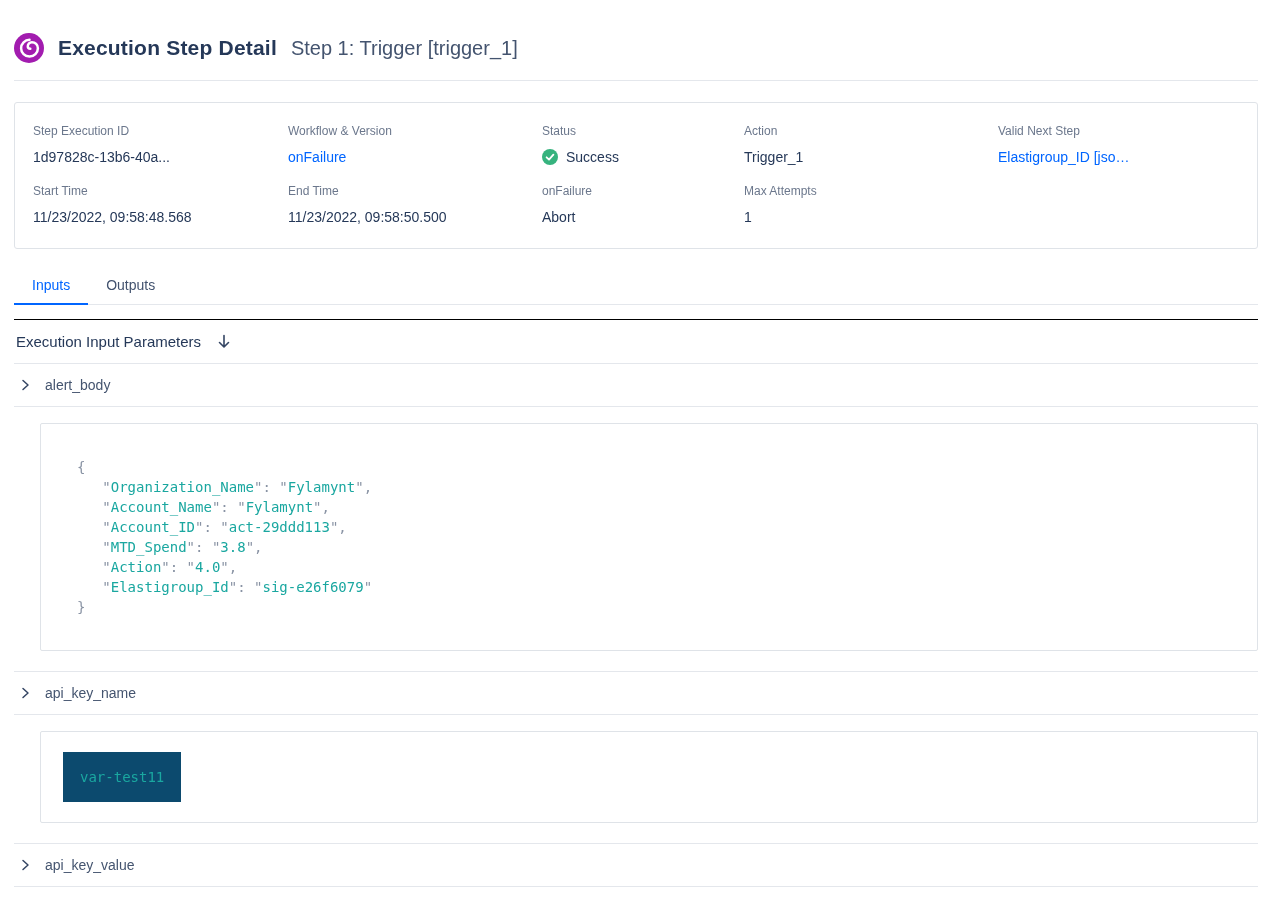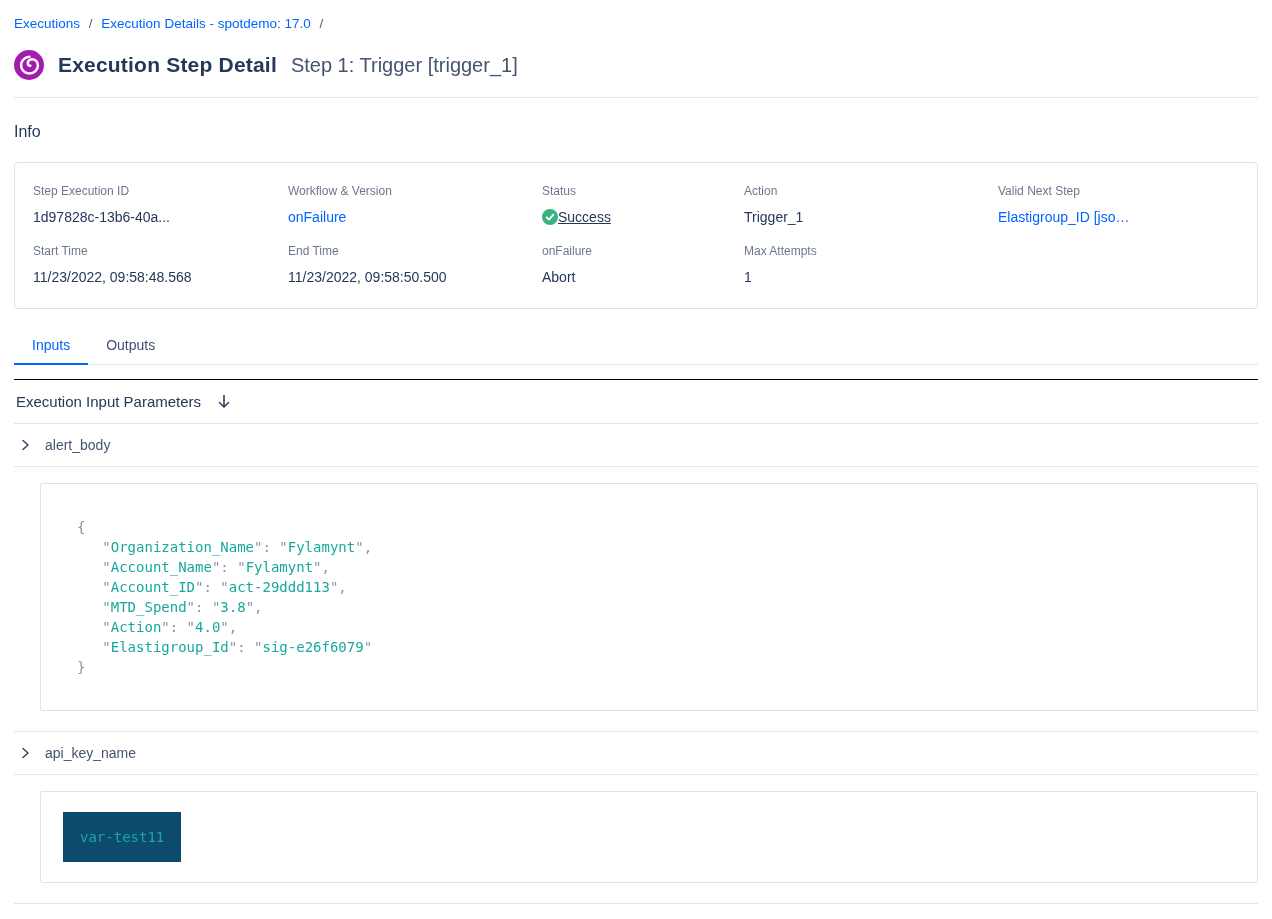--- a/index.html
+++ b/index.html
@@ -32,21 +32,21 @@
       border: 1px solid #dfe3e8;
       border-radius: 3px;
       padding: 21px 18px 23px;
       display: grid;
       grid-template-columns: 255px 254px 202px 254px 1fr;
       row-gap: 19px;
     }
     .f-label { font-size: 12px; color: #6b778c; margin-bottom: 11px; }
     .f-value { font-size: 14px; color: #253858; white-space: nowrap; overflow: hidden; }
     .f-value.link { color: var(--link, #0065ff); cursor: pointer; }
-    .status-line { display: flex; align-items: flex-start; gap: 0; text-decoration: underline; }
+    .status-line { display: flex; align-items: flex-start; gap: 8px; }
 
     
     .tabs { display: flex; margin-top: 20px; border-bottom: 1px solid #e4e7ec; }
     .tab { padding: 8px 18px 11px; font-size: 14px; color: #42526e; cursor: pointer; position: relative; }
     .tab.active { color: var(--link, #0065ff); font-weight: 500; }
     .tab.active::after {
       content: ""; position: absolute; left: 0; right: 0; bottom: -1px;
       height: 2px; background: var(--link, #0065ff);
     }
 
@@ -95,39 +95,32 @@
       font-family: "DejaVu Sans Mono", "Liberation Mono", monospace;
       font-size: 14px;
       padding: 17px 17px;
     }
   </style>
 </head>
 <body>
 
 <div class="page">
 
-  <nav class="breadcrumb">
-    <a href="#">Executions</a>
-    <span class="crumb-sep">/</span>
-    <a href="#">Execution Details - spotdemo: 17.0</a>
-    <span class="crumb-sep">/</span>
-  </nav>
 
   <div class="page-header">
     <svg class="logo-icon" viewBox="0 0 30 30">
       <circle cx="15" cy="15" r="15" fill="#a21caf"></circle>
       <path d="M15.5 6.8 a 8.4 8.4 0 1 0 8.4 8.4 a 6 6 0 0 0 -6 -6 a 4.1 4.1 0 0 0 -4.1 4.1 a 2.5 2.5 0 0 0 2.5 2.5" fill="none" stroke="#ffffff" stroke-width="2.5" stroke-linecap="round"></path>
     </svg>
     <span class="title">Execution Step Detail</span>
     <span class="subtitle">Step 1: Trigger [trigger_1]</span>
   </div>
 
   <div class="hr"></div>
 
-  <div class="info-heading">Info</div>
 
   <div class="info-card">
     <div>
       <div class="f-label">Step Execution ID</div>
       <div class="f-value">1d97828c-13b6-40a...</div>
     </div>
     <div>
       <div class="f-label">Workflow &amp; Version</div>
       <div class="f-value link">onFailure</div>
     </div>

